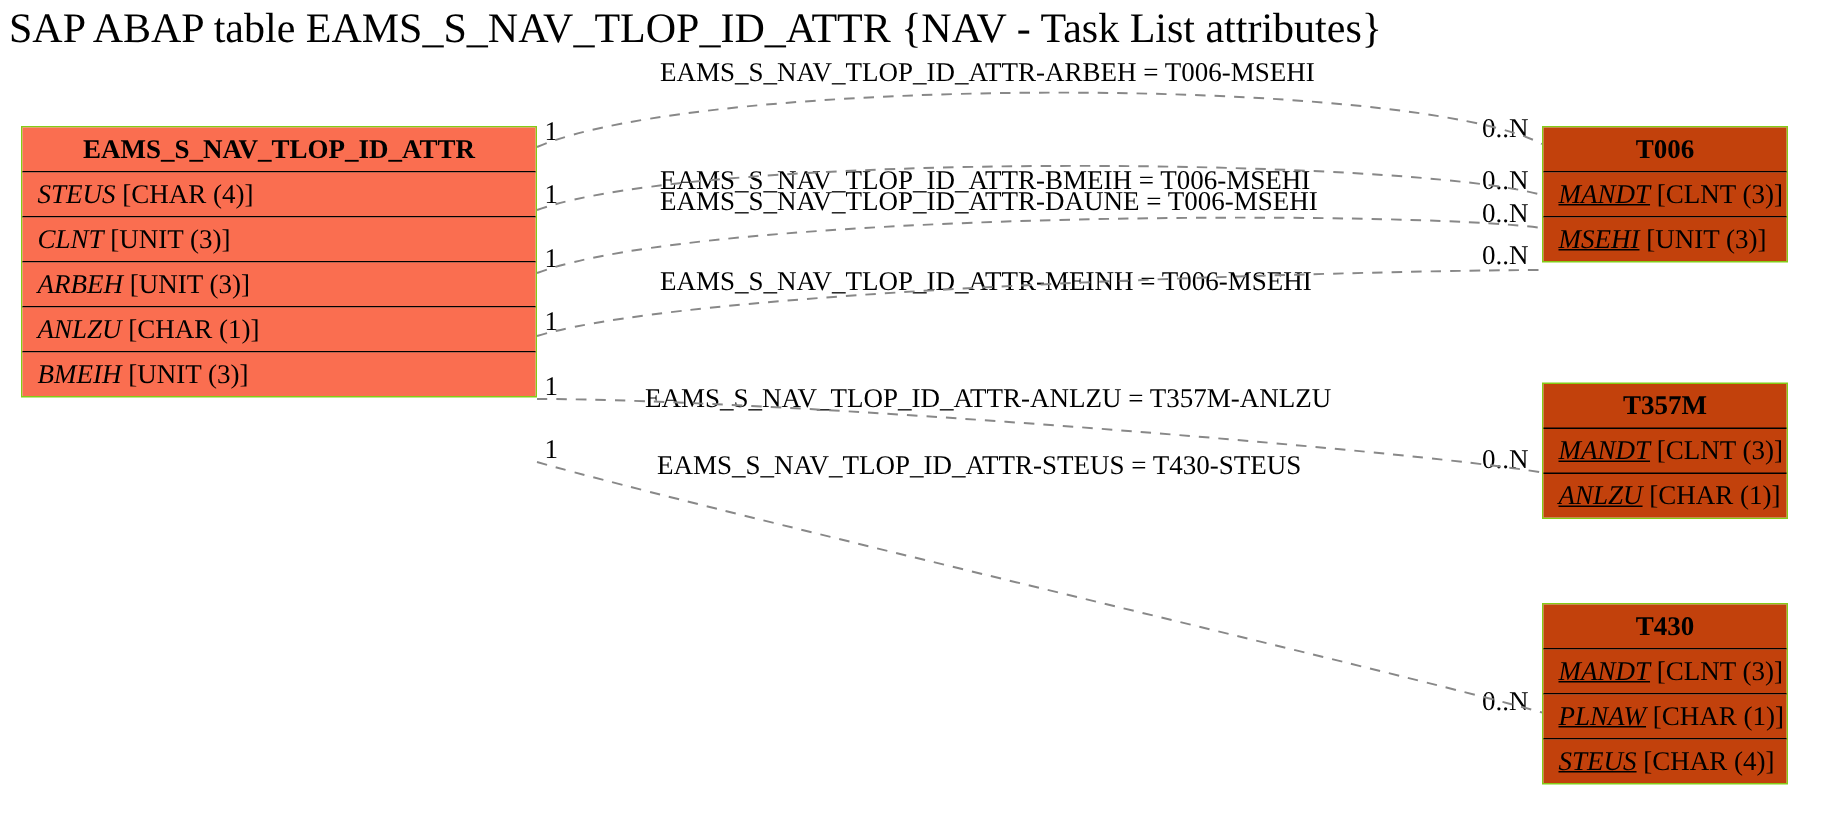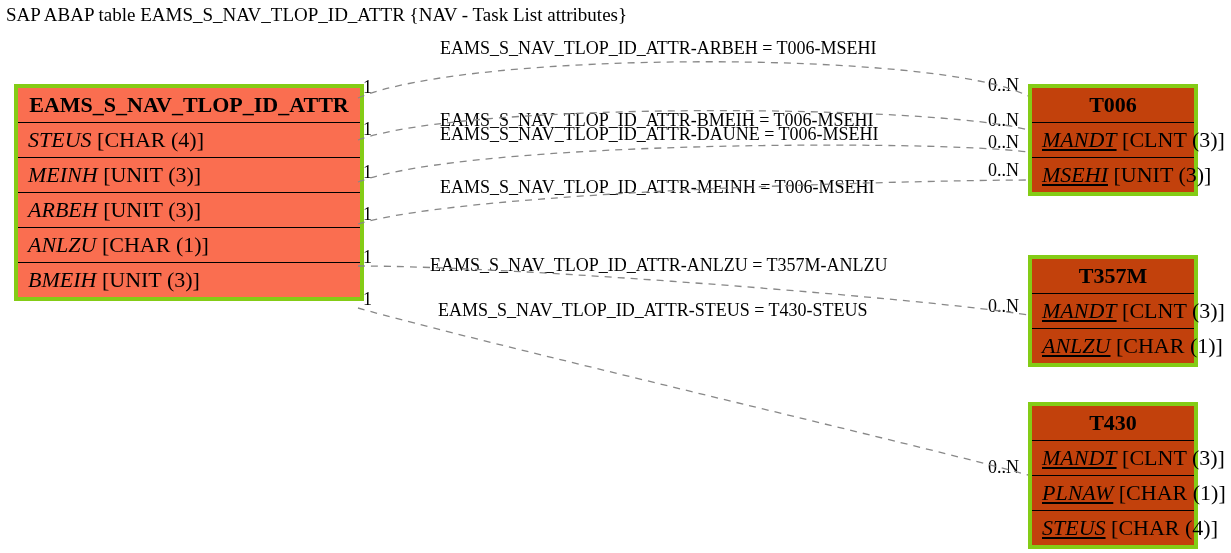--- a/index.html
+++ b/index.html
@@ -9,26 +9,26 @@
     background: #fff;
     width: 1231px;
     height: 553px;
     position: relative;
     overflow: hidden;
   }
   .title {
     position: absolute;
     top: 4px;
     left: 6px;
-    font-size: 19px;
+    font-size: 28px;
   }
   .entity {
     position: absolute;
-    border: 4px solid #84cc16;
-    font-size: 22px;
+    border: 1px solid #84cc16;
+    font-size: 18px;
   }
   .entity .hdr {
     font-weight: bold;
     text-align: center;
     padding: 4px 10px;
     border-bottom: 1px solid #000;
   }
   .entity .fld {
     padding: 4px 10px;
     border-bottom: 1px solid #000;
@@ -59,21 +59,21 @@
   }
 </style>
 </head>
 <body>
 
 <div class="title">SAP ABAP table EAMS_S_NAV_TLOP_ID_ATTR {NAV - Task List attributes}</div>
 
 <div class="entity main" style="left:14px; top:84px; width:342px;">
   <div class="hdr">EAMS_S_NAV_TLOP_ID_ATTR</div>
   <div class="fld"><span class="fname">STEUS</span> <span class="ftype">[CHAR (4)]</span></div>
-  <div class="fld"><span class="fname">MEINH</span> <span class="ftype">[UNIT (3)]</span></div>
+  <div class="fld"><span class="fname">CLNT</span> <span class="ftype">[UNIT (3)]</span></div>
   <div class="fld"><span class="fname">ARBEH</span> <span class="ftype">[UNIT (3)]</span></div>
   <div class="fld"><span class="fname">ANLZU</span> <span class="ftype">[CHAR (1)]</span></div>
   <div class="fld"><span class="fname">BMEIH</span> <span class="ftype">[UNIT (3)]</span></div>
 </div>
 
 <div class="entity ref" style="left:1028px; top:84px; width:162px;">
   <div class="hdr">T006</div>
   <div class="fld"><span class="fname ul">MANDT</span> <span class="ftype">[CLNT (3)]</span></div>
   <div class="fld"><span class="fname ul">MSEHI</span> <span class="ftype">[UNIT (3)]</span></div>
 </div>

